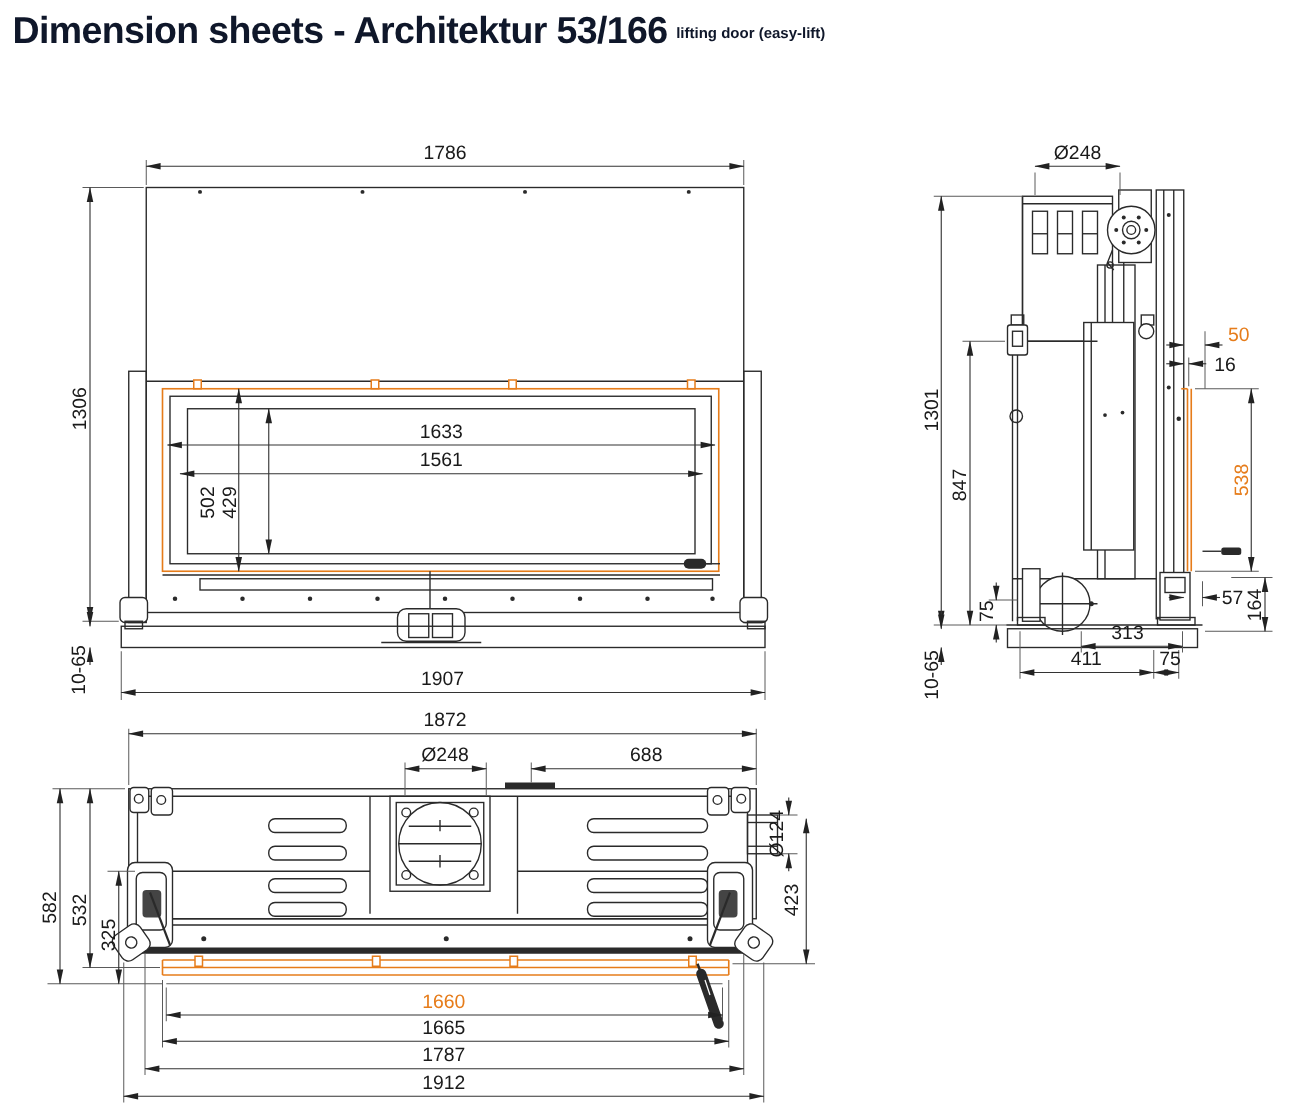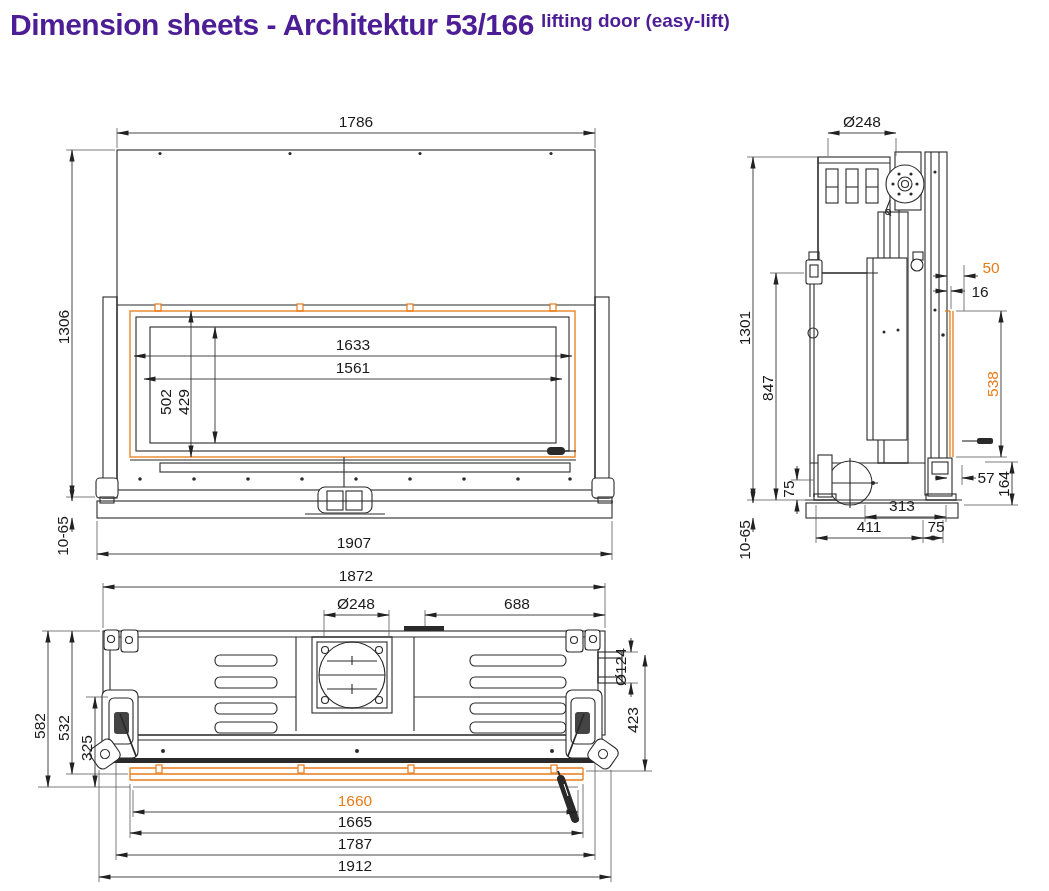--- a/index.html
+++ b/index.html
@@ -1,20 +1,20 @@
 <!DOCTYPE html>
 <html><head>
 <meta charset="utf-8">
 <style>
   html,body { margin:0; padding:0; background:#ffffff; }
   #page { position:relative; width:1049px; height:891px; background:#ffffff;
           font-family:"Liberation Sans", sans-serif; overflow:hidden; }
-  #title-row { position:absolute; left:10px; top:8px; display:flex; align-items:flex-start; color:#4c1d95; }
+  #title-row { position:absolute; left:10px; top:8px; display:flex; align-items:center; color:#0f172a; }
   #title-main { font-size:30px; font-weight:bold; letter-spacing:-0.5px; }
-  #title-suffix { font-size:19px; font-weight:bold; margin-left:7px; margin-top:2px; }
+  #title-suffix { font-size:12px; font-weight:bold; margin-left:7px; margin-top:2px; }
   svg { position:absolute; left:0; top:0; }
   .s1 { fill:none; stroke:#2a2a2a; stroke-width:1.1; }
   .s2 { fill:none; stroke:#2a2a2a; stroke-width:1.7; }
   .sw { fill:#ffffff; stroke:#2a2a2a; stroke-width:1.1; }
   .sthin { fill:none; stroke:#5a5a5a; stroke-width:0.8; }
   .dim { fill:none; stroke:#333333; stroke-width:0.9; }
   .org { fill:none; stroke:#e67c1a; stroke-width:1.3; }
   .orgw { fill:#ffffff; stroke:#e67c1a; stroke-width:1.2; }
   .dkf { fill:#2a2a2a; stroke:none; }
   text.d { font-family:"Liberation Sans", sans-serif; font-size:15.5px; fill:#1a1a1a; text-anchor:middle; }

